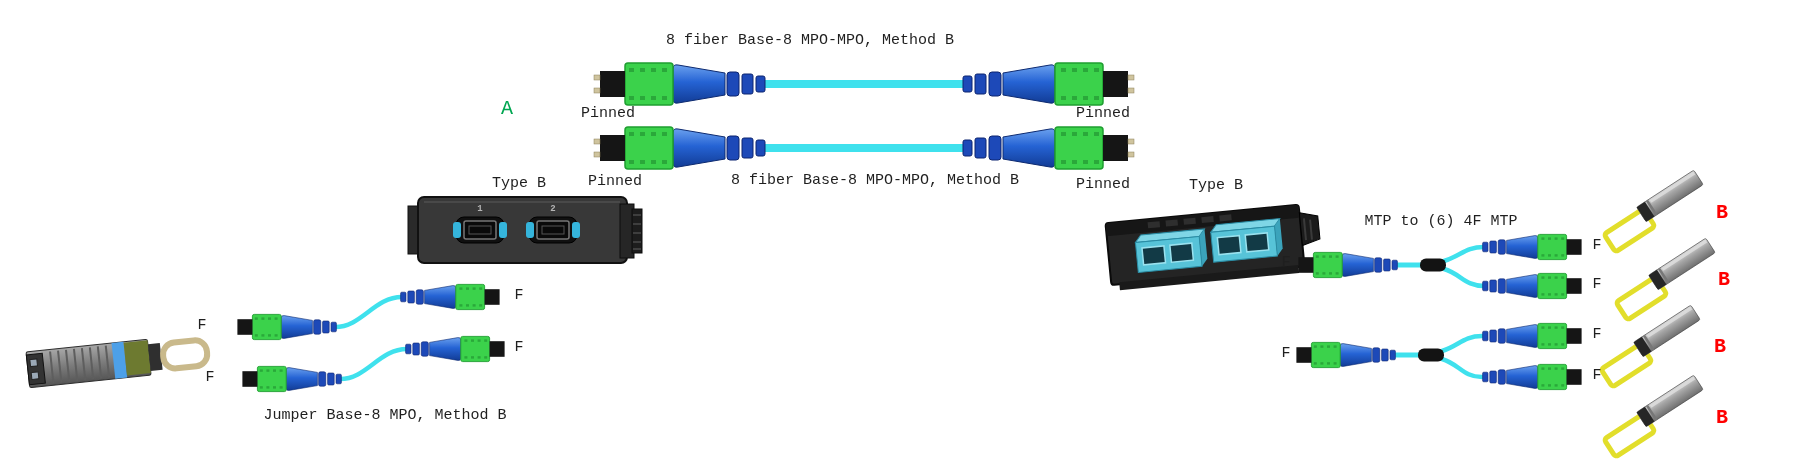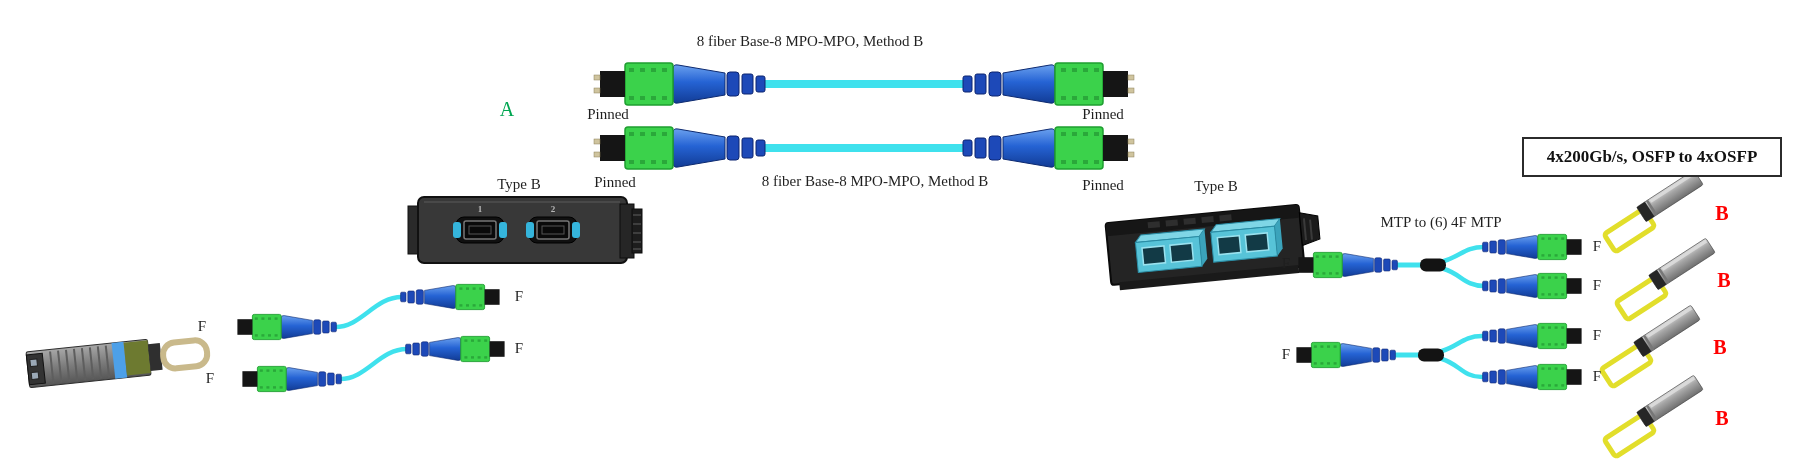--- a/index.html
+++ b/index.html
@@ -1,17 +1,17 @@
 <!DOCTYPE html>
 <html style="--cable-aqua: #3FE1ED; --connector-green: #3BD24B; --boot-blue: #1E5FD6; --adapter-aqua: #57C3D8; --transceiver-yellow: #E2DE2B; --endpoint-a-green: #00A651; --endpoint-b-red: #FF0000;"><head>
 <meta charset="utf-8">
 <style>
   html,body{margin:0;padding:0;background:#fff;}
   #stage{position:relative;width:1800px;height:474px;background:#fff;overflow:hidden;
-         font-family:Liberation Serif, serif;}
+         font-family:Liberation Mono, monospace;}
   #stage svg{position:absolute;left:0;top:0;}
   .lbl{position:absolute;transform:translateX(-50%);white-space:nowrap;
        font-size:15px;color:#1f1f1f;text-align:center;line-height:1.1;}
   .lbl.tiny{font-size:9px;color:#b5b5b5;font-weight:bold;}
   .lbl.a-end{font-size:20px;color:var(--endpoint-a-green,#00A651);}
   .lbl.b-end{font-size:20px;color:var(--endpoint-b-red,#FF0000);font-weight:bold;}
   .osfp-box{position:absolute;left:1522px;top:137px;width:256px;height:36px;
             border:2px solid #2b2b2b;background:#fff;display:flex;align-items:center;
             justify-content:center;font-size:17px;font-weight:bold;color:#111;}
   
@@ -225,25 +225,23 @@
   <div class="lbl" style="left:519px;top:288px;">F</div>
   <div class="lbl" style="left:210px;top:370px;">F</div>
   <div class="lbl" style="left:519px;top:340px;">F</div>
   <div class="lbl" style="left:1286px;top:255px;">F</div>
   <div class="lbl" style="left:1597px;top:238px;">F</div>
   <div class="lbl" style="left:1597px;top:277px;">F</div>
   <div class="lbl" style="left:1286px;top:346px;">F</div>
   <div class="lbl" style="left:1597px;top:327px;">F</div>
   <div class="lbl" style="left:1597px;top:368px;">F</div>
 
+  <div class="lbl" style="left:385px;top:408px;">Jumper Base-8 MPO, Method B</div>
 
   <div class="lbl" style="left:1441px;top:214px;">MTP to (6) 4F MTP</div>
 
-  <div class="osfp-box">
-    <span>4x200Gb/s, OSFP to 4xOSFP</span>
-  </div>
 
   <div class="lbl b-end" style="left:1722px;top:202px;">B</div>
   <div class="lbl b-end" style="left:1724px;top:269px;">B</div>
   <div class="lbl b-end" style="left:1720px;top:336px;">B</div>
   <div class="lbl b-end" style="left:1722px;top:407px;">B</div>
 
 </div>
 
 </body></html>

